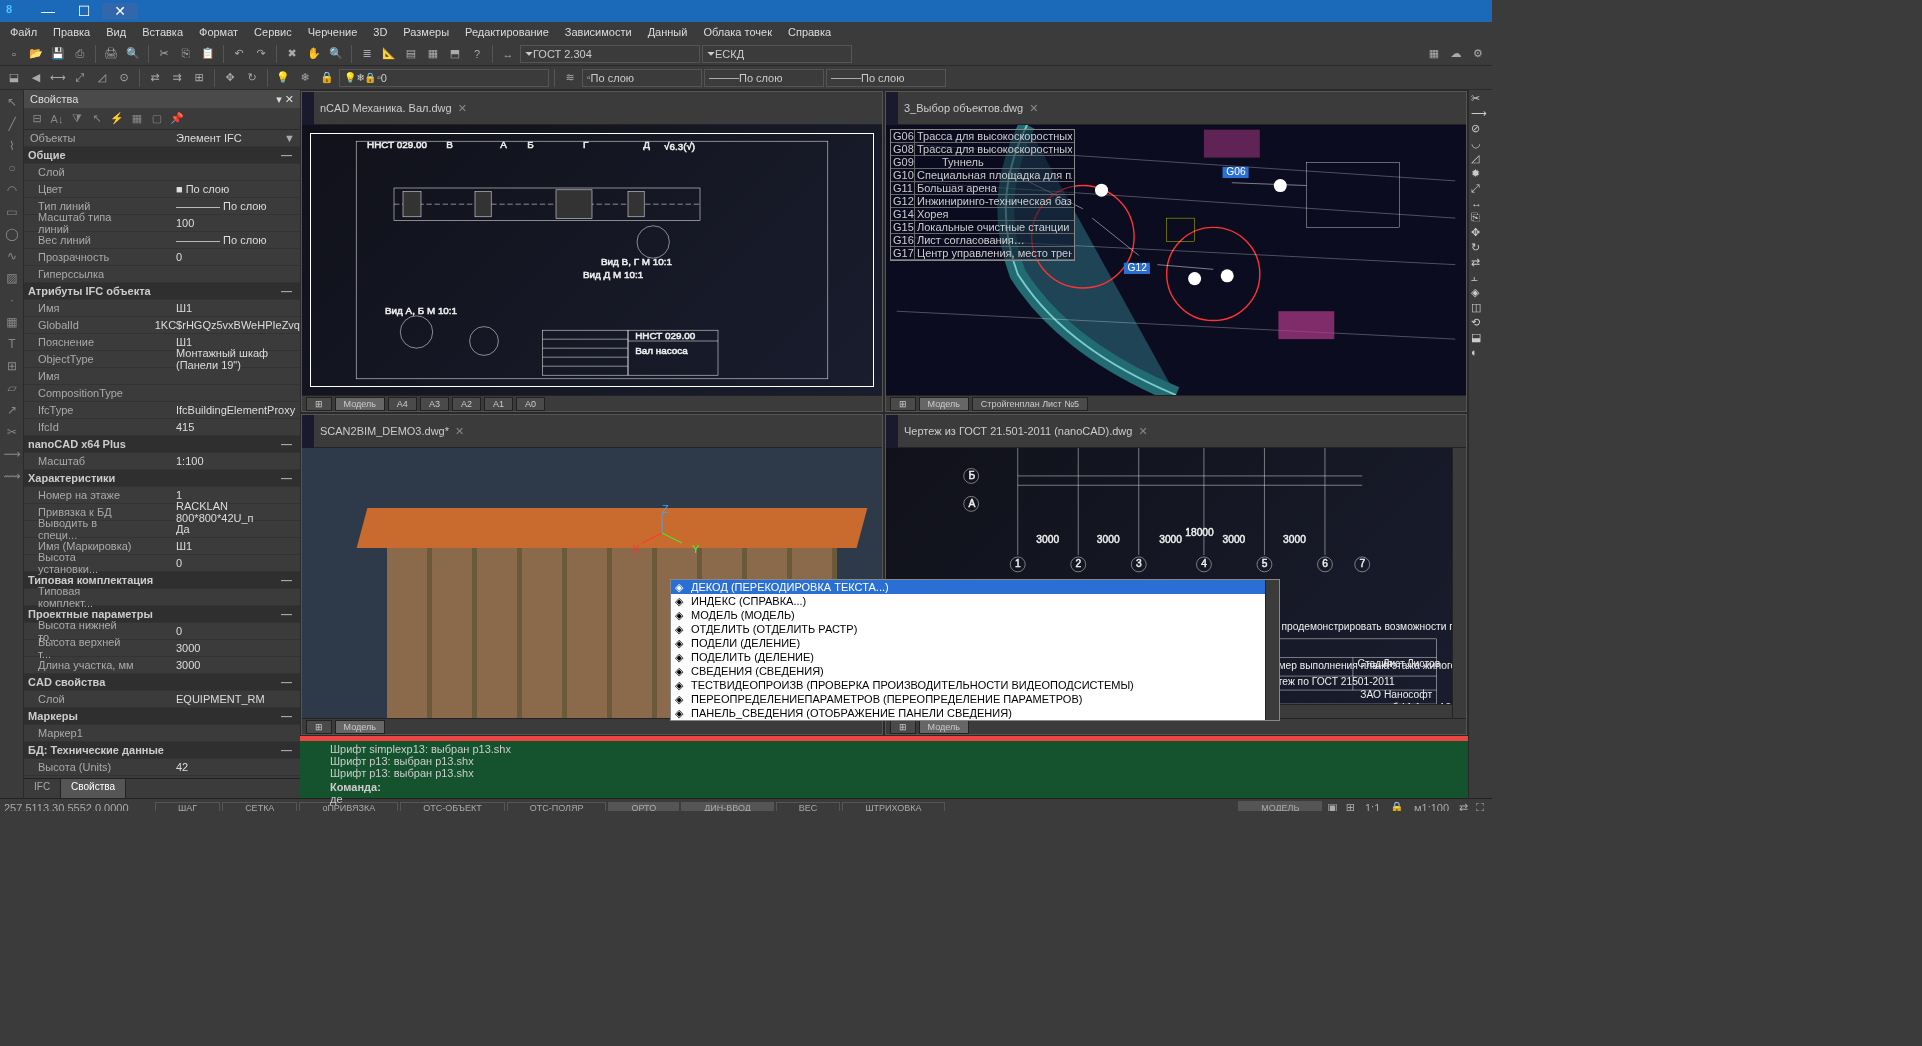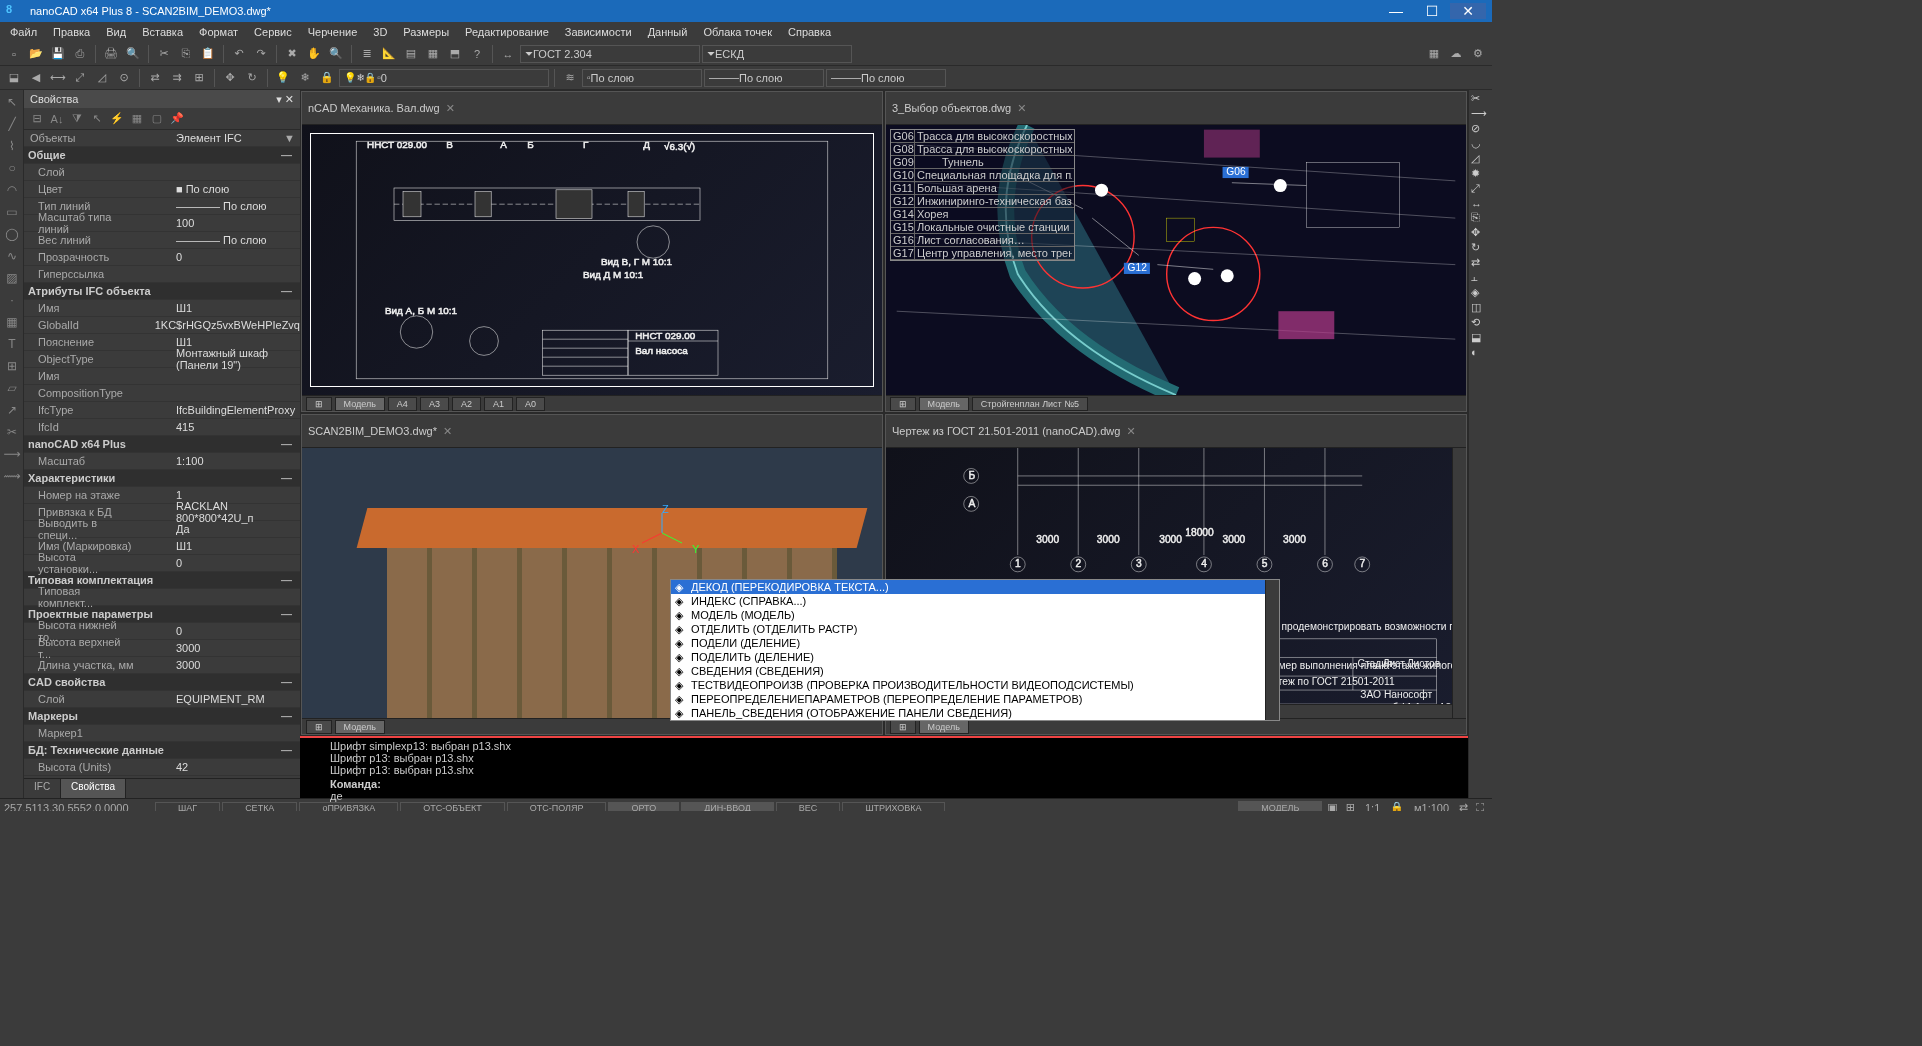--- a/index.html
+++ b/index.html
@@ -28,27 +28,27 @@
 .prow.hdr { background: #2f2f2f; font-weight: bold; color: #ccc; padding-left: 4px; justify-content:space-between; padding-right:8px;}
 .prow.hdr .minus { color:#aaa;}
 .prow .lbl { width: 110px; padding-left: 14px; color: #aaa; }
 .prow .val { flex: 1; color: #ddd; padding-left: 2px; margin-left: 40px; }
 .props-tabs { height: 20px; background: #3b3b3b; display: flex; border-top: 1px solid #222; }
 .ptab { padding: 2px 10px; background: #3b3b3b; border-right: 1px solid #222; color: #aaa; cursor:pointer; font-size:10px;}
 .ptab.active { background: #555; color: #fff; }
 .viewports { flex: 1; display: flex; flex-direction: column; background: #2a2a2a; }
 .vprow { flex: 1; display: flex; gap: 2px; padding: 1px; }
 .vp { flex: 1; background: #1a1a2e; border: 1px solid #555; position: relative; display: flex; flex-direction: column; }
-.vp-tab { height: 18px; background: #3b3b3b; display: flex; align-items: center; padding: 16px 6px; color: #ccc; font-size: 10px; border-bottom: 1px solid #222;}
+.vp-tab { height: 18px; background: #3b3b3b; display: flex; align-items: center; padding: 16px 6px; color: #ccc; font-size: 10px; border-bottom: 1px solid #222; margin-left: 12px;}
 .vp-tab .close { margin-left: 6px; color: #888; cursor: pointer; }
 .vp-canvas { flex: 1; background: linear-gradient(135deg, #10111a 0%, #1a1d2e 100%); position: relative; overflow: hidden; }
 .vp-bottom { height: 16px; background: #3b3b3b; display: flex; align-items: center; gap: 3px; padding: 0 4px; font-size: 10px; border-top: 1px solid #222;}
 .vptab { padding: 1px 8px; background: #4a4a4a; color: #ccc; font-size: 9px; border: 1px solid #222; cursor:pointer;}
 .vptab.act { background: #666; }
-.cmd { height: 62px; background: #000000; border-top: 2px solid #ef4444; position: relative; font-family: 'Courier New', monospace; font-size: 11px; color: #ccc; }
+.cmd { height: 62px; background: #14532d; border-top: 5px solid #ef4444; position: relative; font-family: 'Courier New', monospace; font-size: 11px; color: #ccc; }
 .cmdlines { padding: 2px 30px; }
 .cmdinput { display: flex; padding: 0 30px 2px 30px; flex-direction: column; }
 .cmdprompt { font-weight: bold; margin-right: 4px; white-space:nowrap; }
 .cmdfield { flex:1; background: transparent; border: none; color: #ccc; outline:none; font-family:inherit; font-size:11px;}
 .autocomplete { position: absolute; bottom: 15px; left: 370px; width: 610px; background: #fff; color: #000; border: 1px solid #888; z-index: 100; font-family: 'Courier New', monospace; font-size: 11px; }
 .acitem { display: flex; align-items: center; padding: 0 4px; height: 14px; gap: 4px; cursor: pointer; }
 .acitem.sel { background: #2a6fd4; color: #fff; }
 .acitem .ico { width: 12px; height: 12px; }
 .statusbar { height: 18px; background: #3b3b3b; display: flex; align-items: center; border-top: 1px solid #222; font-size: 10px; color: #aaa; padding: 0 4px; }
 .statusbar .coord { width: 150px; }
@@ -68,21 +68,20 @@
 .mapvp { background: #0c0c20; }
 .mapsvg line { stroke: #fff; stroke-width:0.5;}
 .scrollbar-v { position:absolute; right:0; top:0; bottom:0; width:14px; background:#3b3b3b; border-left:1px solid #222;}
 .scrollbar-h { position:absolute; left:0; right:14px; bottom:0; height:14px; background:#3b3b3b; border-top:1px solid #222;}
 </style>
 </head>
 <body>
 
 <div class="titlebar">
   <span class="logo">8</span>
-  <span class="title">nanoCAD x64 Plus 8 - SCAN2BIM_DEMO3.dwg*</span>
   <span class="winbtn">—</span>
   <span class="winbtn">☐</span>
   <span class="winbtn cl">✕</span>
 </div>
 
 <div class="menubar" id="menubar">
     <span class="mi">Файл</span>
     <span class="mi">Правка</span>
     <span class="mi">Вид</span>
     <span class="mi">Вставка</span>

